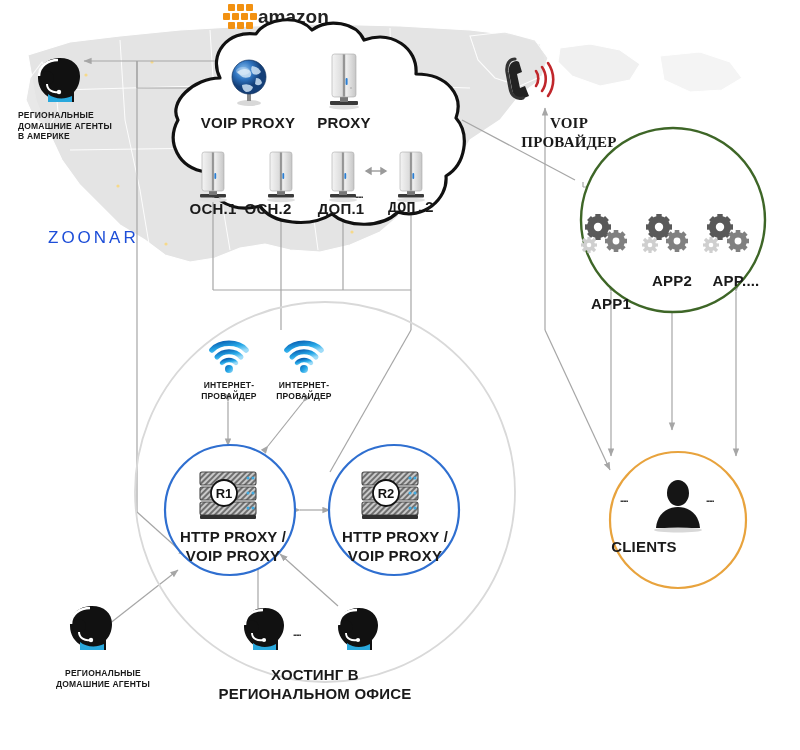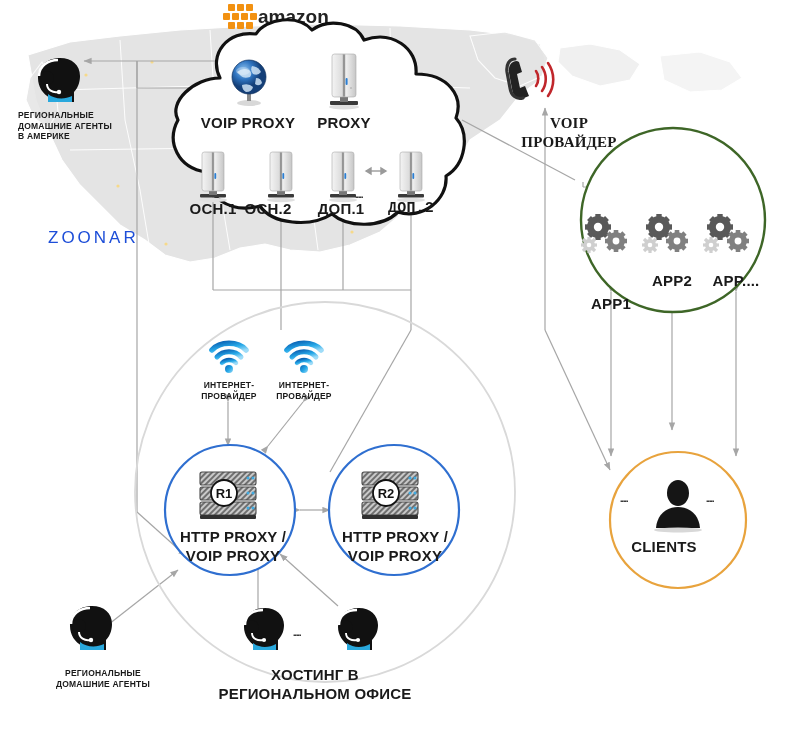--- a/index.html
+++ b/index.html
@@ -404,21 +404,21 @@
   </svg>
   <svg class="abs" style="left:650px;top:478px;" width="56" height="56">
     <g fill="#151515">
       <ellipse cx="28" cy="15" rx="11" ry="13"></ellipse>
       <path d="M28,29 C16,29 7,37 6,50 L50,50 C49,37 40,29 28,29 Z"></path>
     </g>
     <ellipse cx="28" cy="52" rx="24" ry="2.4" fill="#d8d8d8"></ellipse>
   </svg>
   <div class="dots" style="left:620px;top:494px;">.....</div>
   <div class="dots" style="left:706px;top:494px;">.....</div>
-  <div class="lbl lbl-md" style="left:624px;top:538px;width:80px;">CLIENTS</div>
+  <div class="lbl lbl-md" style="left:604px;top:538px;width:80px;">CLIENTS</div>
 
   <svg class="abs" style="left:118px;top:300px;" width="420" height="400">
     <circle cx="207" cy="192" r="190" fill="none" stroke="#d9d9d9" stroke-width="1.8"></circle>
   </svg>
 
   <svg class="abs" style="left:208px;top:338px;" width="42" height="36">
     <defs>
       <linearGradient id="wf" x1="0" y1="0" x2="1" y2="1">
         <stop offset="0%" stop-color="#0b63b5"></stop>
           <stop offset="55%" stop-color="#27a9e8"></stop>

